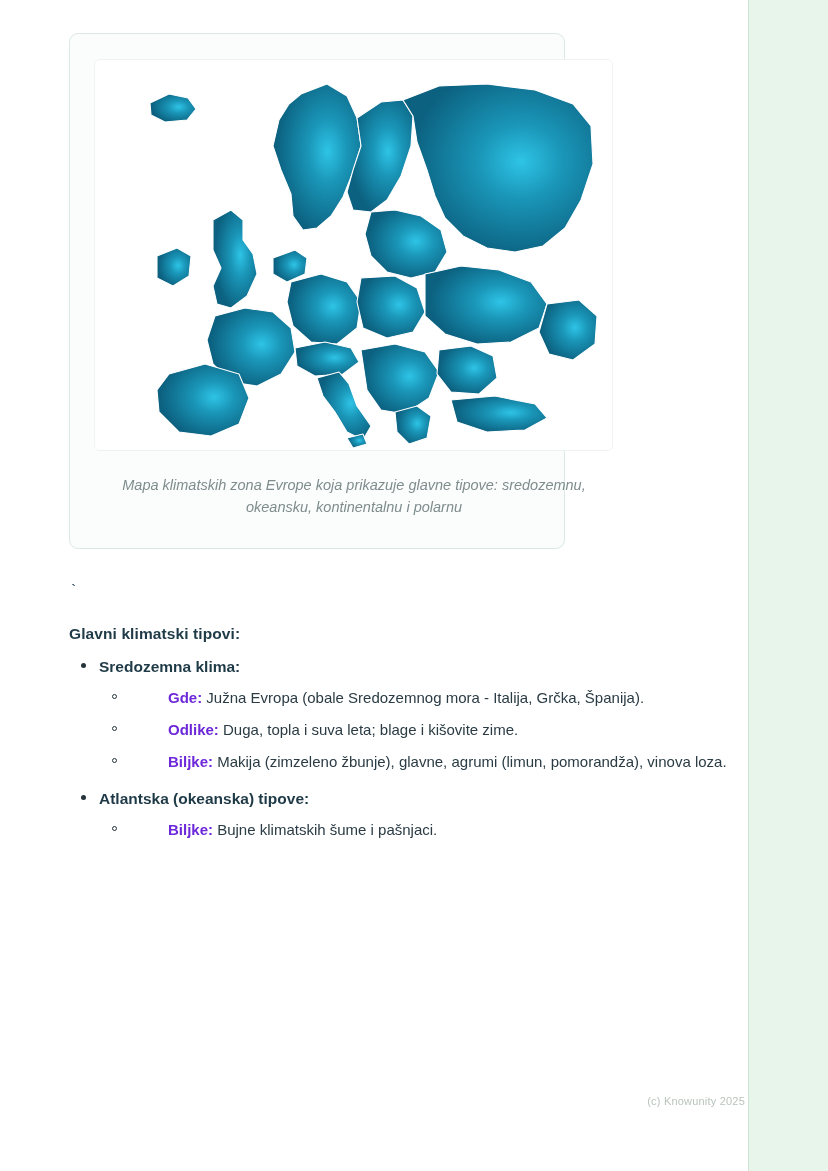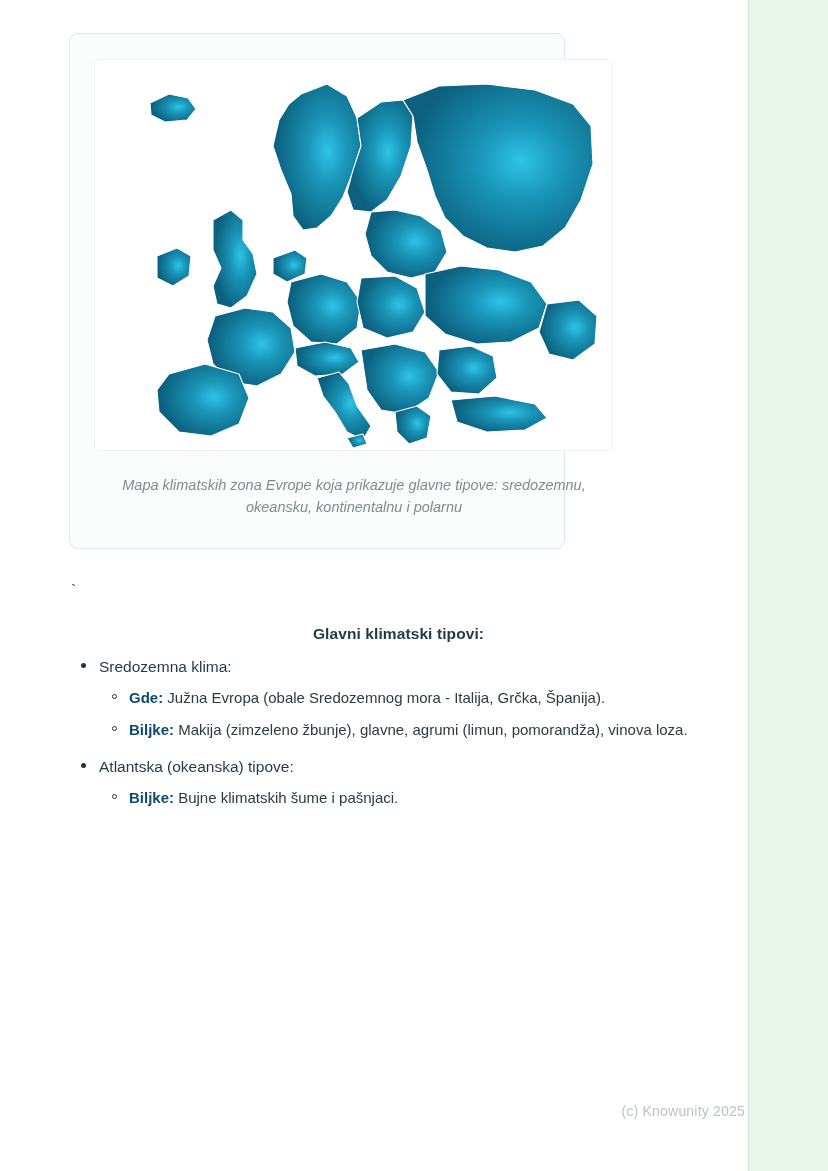--- a/index.html
+++ b/index.html
@@ -106,21 +106,20 @@
     width: 702px;
     box-sizing: border-box;
     padding: 0 20px 0 23px;
   }
   h3.section-heading {
     margin: 0 0 12px 0;
     font-size: 15.5px;
     font-weight: bold;
     color: #1f3a47;
     letter-spacing: 0.1px;
-    text-align: center;
   }
   ul.lvl1 {
     list-style: none;
     margin: 0;
     padding: 0;
   }
   ul.lvl1 > li {
     position: relative;
     padding-left: 30px;
     margin-bottom: 7px;
@@ -129,21 +128,21 @@
     content: "";
     position: absolute;
     left: 12px;
     top: 8px;
     width: 5px; height: 5px;
     border-radius: 50%;
     background: #24323a;
   }
   .lvl1-label {
     font-size: 15.5px;
-    font-weight: normal;
+    font-weight: bold;
     color: #1f3a47;
     line-height: 1.5;
   }
   ul.lvl2 {
     list-style: none;
     margin: 9px 0 14px 0;
     padding: 0;
   }
   ul.lvl2 > li {
     position: relative;
@@ -159,27 +158,28 @@
     left: 13px;
     top: 7px;
     width: 5px; height: 5px;
     border-radius: 50%;
     border: 1.2px solid #24323a;
     background: transparent;
     box-sizing: border-box;
   }
   .term {
     font-weight: bold;
-    color: #0c4a6e;
+    color: #6d28d9;
+    margin-left: 39px;
   }
   .copyright {
     position: absolute;
     right: 83px;
-    bottom: 52px;
-    font-size: 14px;
+    bottom: 64px;
+    font-size: 11px;
     color: #b9c4bc;
     letter-spacing: 0.2px;
   }
 </style>
 </head>
 <body>
 
 <div class="page">
 
   <div class="left-strip"></div>
@@ -255,20 +255,23 @@
 
       <ul class="lvl1">
 
         <li>
           <span class="lvl1-label">Sredozemna klima:</span>
           <ul class="lvl2">
             <li>
               <span class="term">Gde:</span><span> Južna Evropa (obale Sredozemnog mora - Italija, Grčka, Španija).</span>
             </li>
             <li>
+              <span class="term">Odlike:</span><span> Duga, topla i suva leta; blage i kišovite zime.</span>
+            </li>
+            <li>
               <span class="term">Biljke:</span><span> Makija (zimzeleno žbunje), glavne, agrumi (limun, pomorandža), vinova loza.</span>
             </li>
           </ul>
         </li>
 
         <li>
           <span class="lvl1-label">Atlantska (okeanska) tipove:</span>
           <ul class="lvl2">
             <li>
               <span class="term">Biljke:</span><span> Bujne klimatskih šume i pašnjaci.</span>

